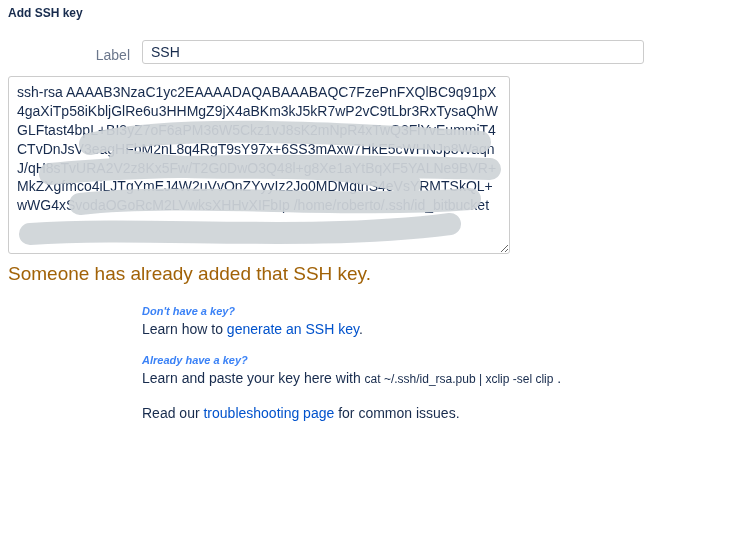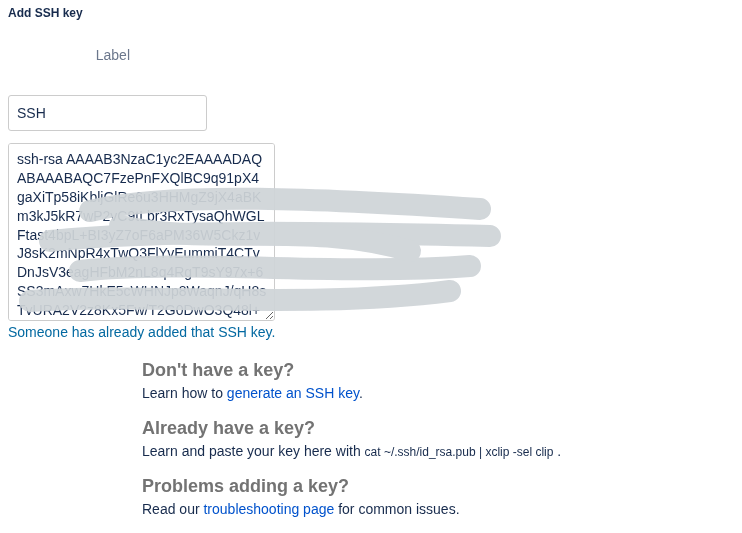--- a/index.html
+++ b/index.html
@@ -14,21 +14,20 @@
   h3.page-title {
     font-size: 12px;
     font-weight: 600;
     color: #172B4D;
     margin-bottom: 20px;
   }
   .form-row {
     display: flex;
     align-items: flex-start;
     margin-bottom: 12px;
-    flex-direction: column;
   }
   .label-col {
     width: 134px;
     text-align: right;
     padding-right: 12px;
     padding-top: 7px;
     color: #6B778C;
     font-size: 14px;
   }
   .label-col .req {
@@ -36,58 +35,59 @@
     font-size: 12px;
     vertical-align: super;
     margin-left: 2px;
   }
   .field-col {
     flex: 1;
     max-width: 502px;
   }
   input[type=text] {
     width: 100%;
-    height: 36px;
+    height: 24px;
     padding: 4px 8px;
     font-size: 14px;
     color: #172B4D;
     border: 1px solid #ccc;
     border-radius: 3px;
     background: #fff;
     font-family: inherit;
-    margin-top: 32px;
   }
   textarea {
     width: 100%;
     height: 178px;
     padding: 6px 8px;
     font-size: 14px;
     color: #172B4D;
     border: 1px solid #ccc;
     border-radius: 3px;
     background: #fff;
     font-family: inherit;
     resize: both;
     line-height: 1.35;
     word-break: break-all;
   }
   .error-msg {
-    color: #0369a1;
-    font-size: 14px;
+    color: #a16207;
+    font-size: 19px;
+    margin-top: 6px;
   }
   .help-block {
     margin-left: 134px;
     max-width: 502px;
     margin-top: 20px;
   }
   .help-block .heading {
     font-weight: 600;
-    color: #737373;
+    color: #3b82f6;
     margin-bottom: 2px;
-    font-size: 18px;
+    font-size: 11px;
+    font-style: italic;
   }
   .help-block p {
     font-size: 14px;
     color: #172B4D;
     line-height: 1.5;
     margin-bottom: 14px;
   }
   .help-block p:last-child { margin-bottom: 12px; }
   a.inline-link {
     color: #0052CC;
@@ -136,17 +136,16 @@
   <div class="heading">Don't have a key?</div>
   <p>
     <span>Learn how to </span><a href="#" class="inline-link">generate an SSH key</a><span>.</span>
   </p>
 
   <div class="heading">Already have a key?</div>
   <p>
     <span>Learn and paste your key here with </span><code class="inline-code">cat ~/.ssh/id_rsa.pub | xclip -sel clip</code><span> .</span>
   </p>
 
-  <div class="heading">Problems adding a key?</div>
   <p>
     <span>Read our </span><a href="#" class="inline-link">troubleshooting page</a><span> for common issues.</span>
   </p>
 </div>
 
 </body></html>

